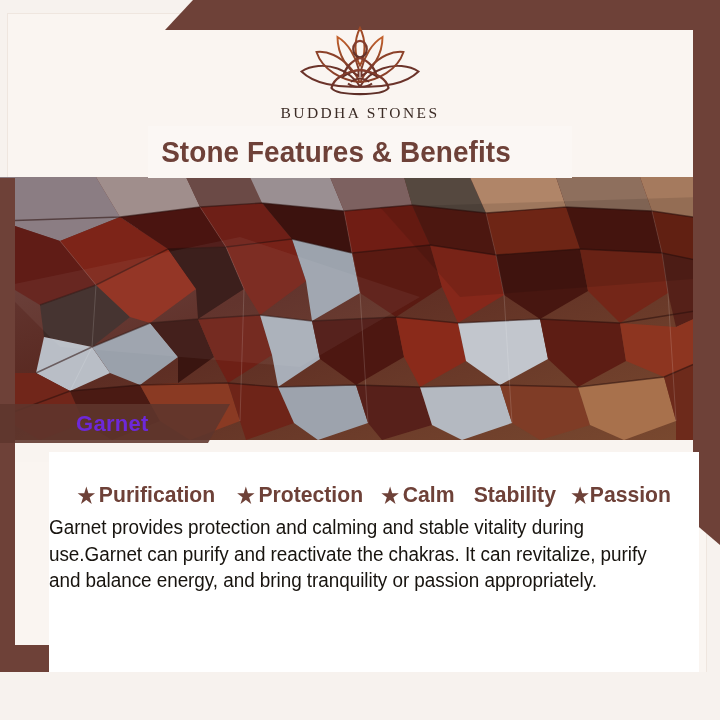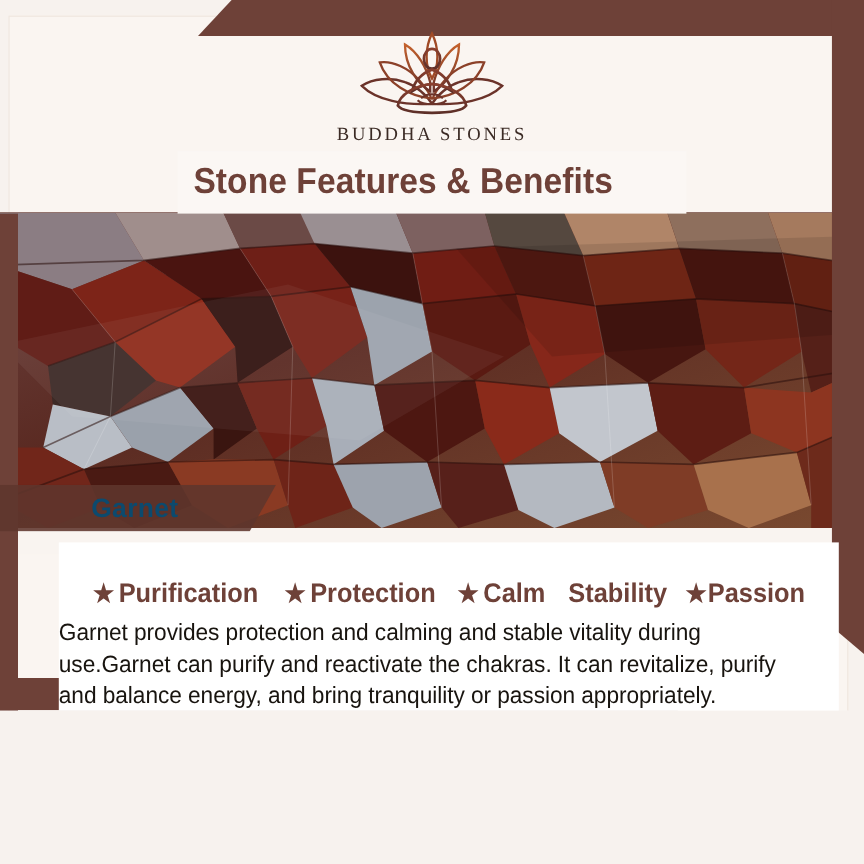--- a/index.html
+++ b/index.html
@@ -10,21 +10,21 @@
     width: 720px;
     height: 720px;
     background: #f7f2ee;
     font-family: "Liberation Sans", sans-serif;
     overflow: hidden;
   }
 
   #poster {
     position: relative;
     width: 720px;
-    height: 592px;
+    height: 672px;
     background: #f7f2ee;
     overflow: hidden;
   }
 
   
   .frame-top {
     position: absolute;
     left: 0;
     top: 0;
     width: 720px;
@@ -150,21 +150,21 @@
     background: rgba(94, 53, 44, 0.88);
     clip-path: polygon(0 0, 230px 0, 208px 39px, 0 39px);
     z-index: 5;
     display: flex;
     align-items: center;
   }
   .stone-banner .stone-name {
     margin-left: 76px;
     font-size: 22px;
     font-weight: bold;
-    color: #0c4a6e;
+    color: #6d28d9;
     letter-spacing: 0.3px;
     white-space: nowrap;
   }
 
   
   .content {
     position: absolute;
     left: 49px;
     top: 452px;
     width: 650px;

